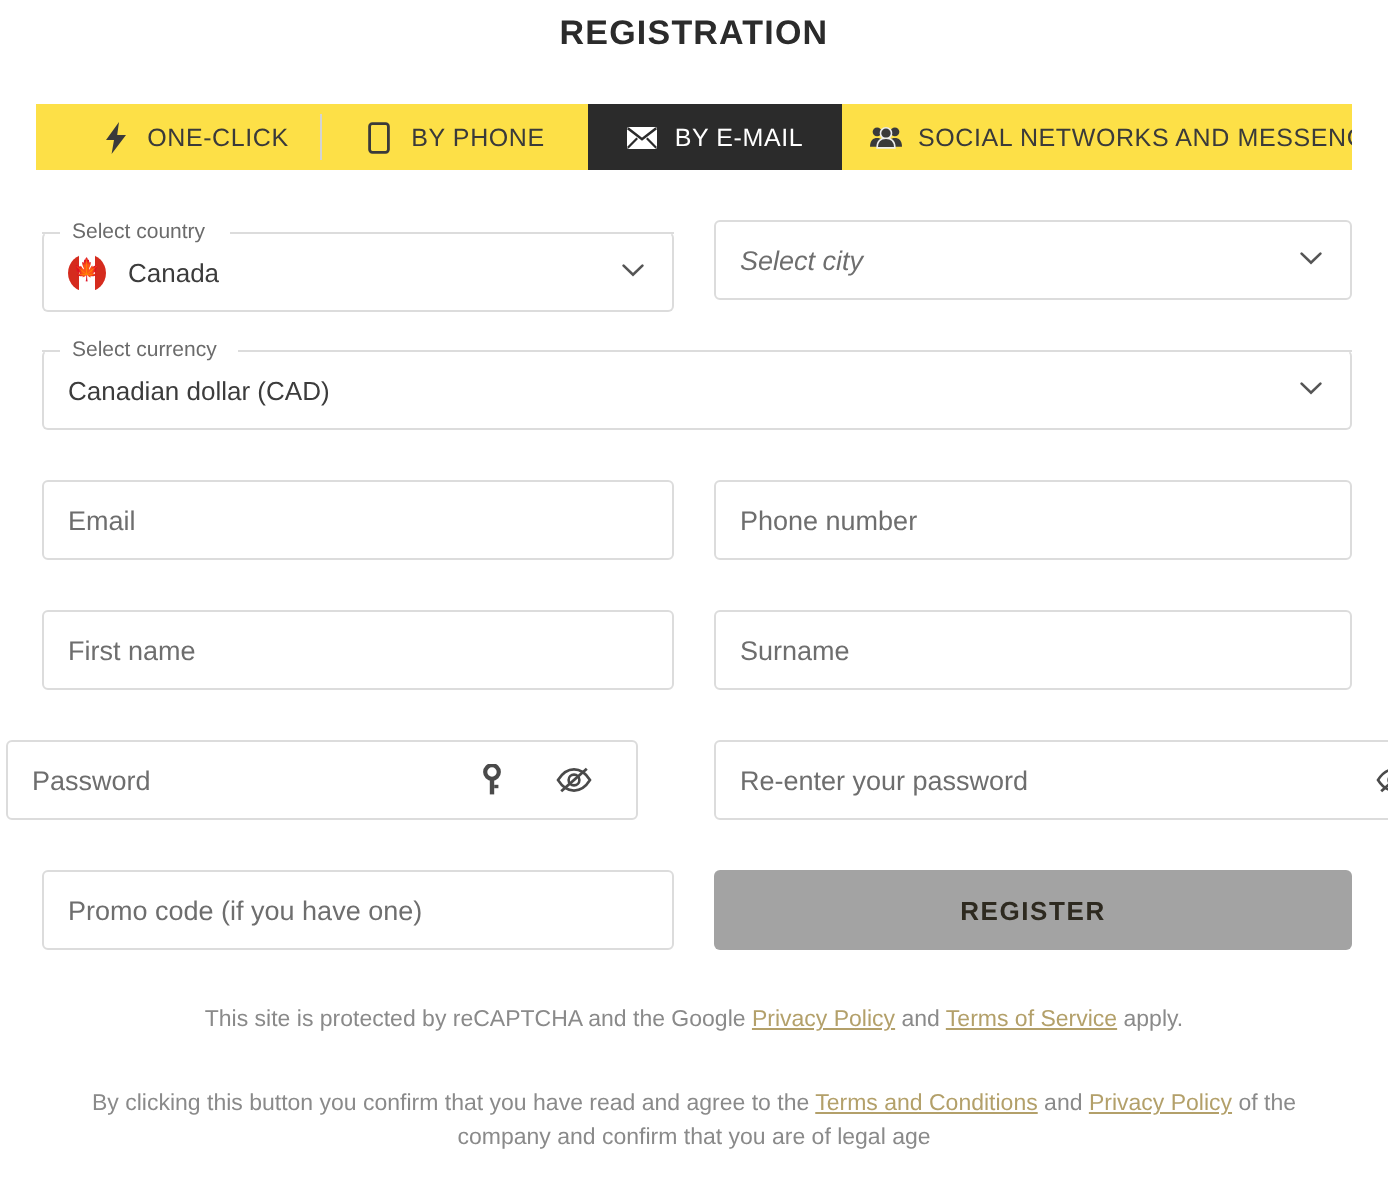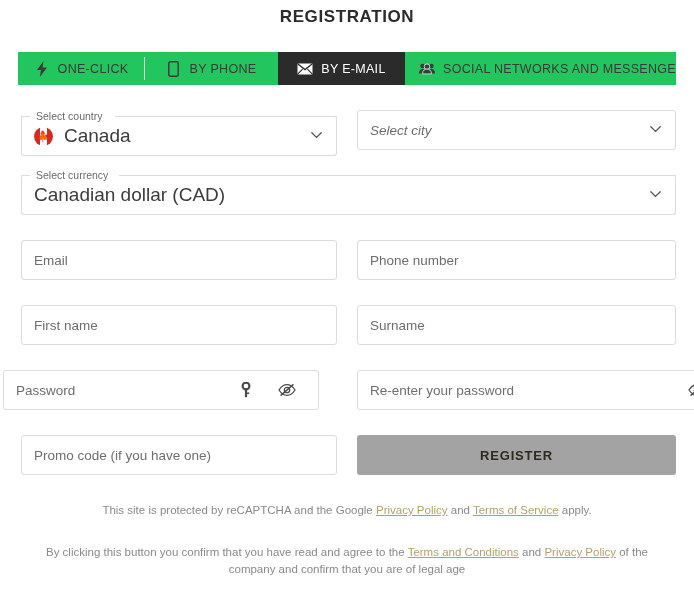--- a/index.html
+++ b/index.html
@@ -22,24 +22,25 @@
     color: #2b2b2b;
     padding-top: 7px;
     line-height: 20px;
   }
 
   
   .tabs {
     position: absolute;
     left: 18px; top: 52px;
     width: 658px; height: 33px;
-    background: #22c55e;
+    background: #fde047;
     display: flex;
     align-items: stretch;
     overflow: hidden;
+    padding-left: 16px;
   }
   .tab {
     display: flex;
     align-items: center;
     justify-content: center;
     gap: 8px;
     font-size: 12.5px;
     letter-spacing: 0.3px;
     color: #3a3a3a;
     white-space: nowrap;
@@ -85,21 +86,21 @@
     padding: 0 12px;
     cursor: text;
   }
   .field .ph {
     font-size: 13.5px;
     color: #6e6e6e;
     white-space: nowrap;
   }
   .field.select { cursor: pointer; }
   .field .val {
-    font-size: 19px;
+    font-size: 13px;
     color: #3c3c3c;
     white-space: nowrap;
   }
 
   
   .field.notched { border-top-color: transparent; }
   .field.notched .legend {
     position: absolute;
     top: -7px;
     left: 10px;

